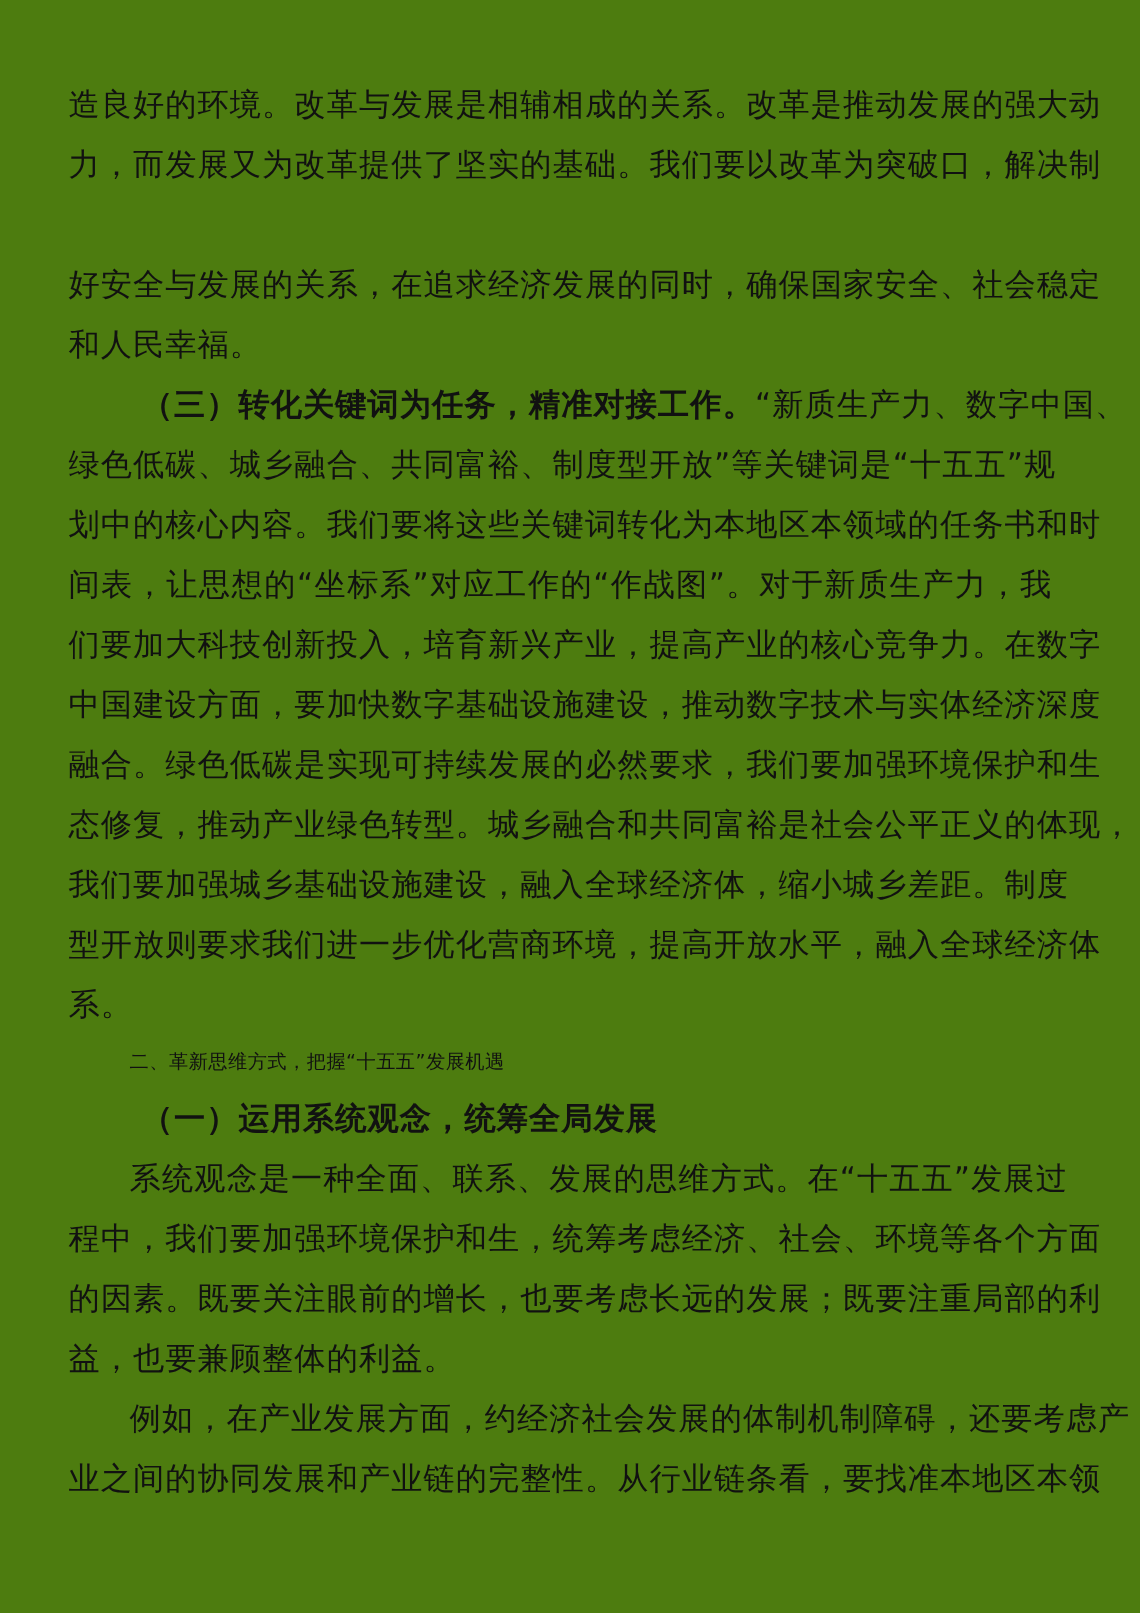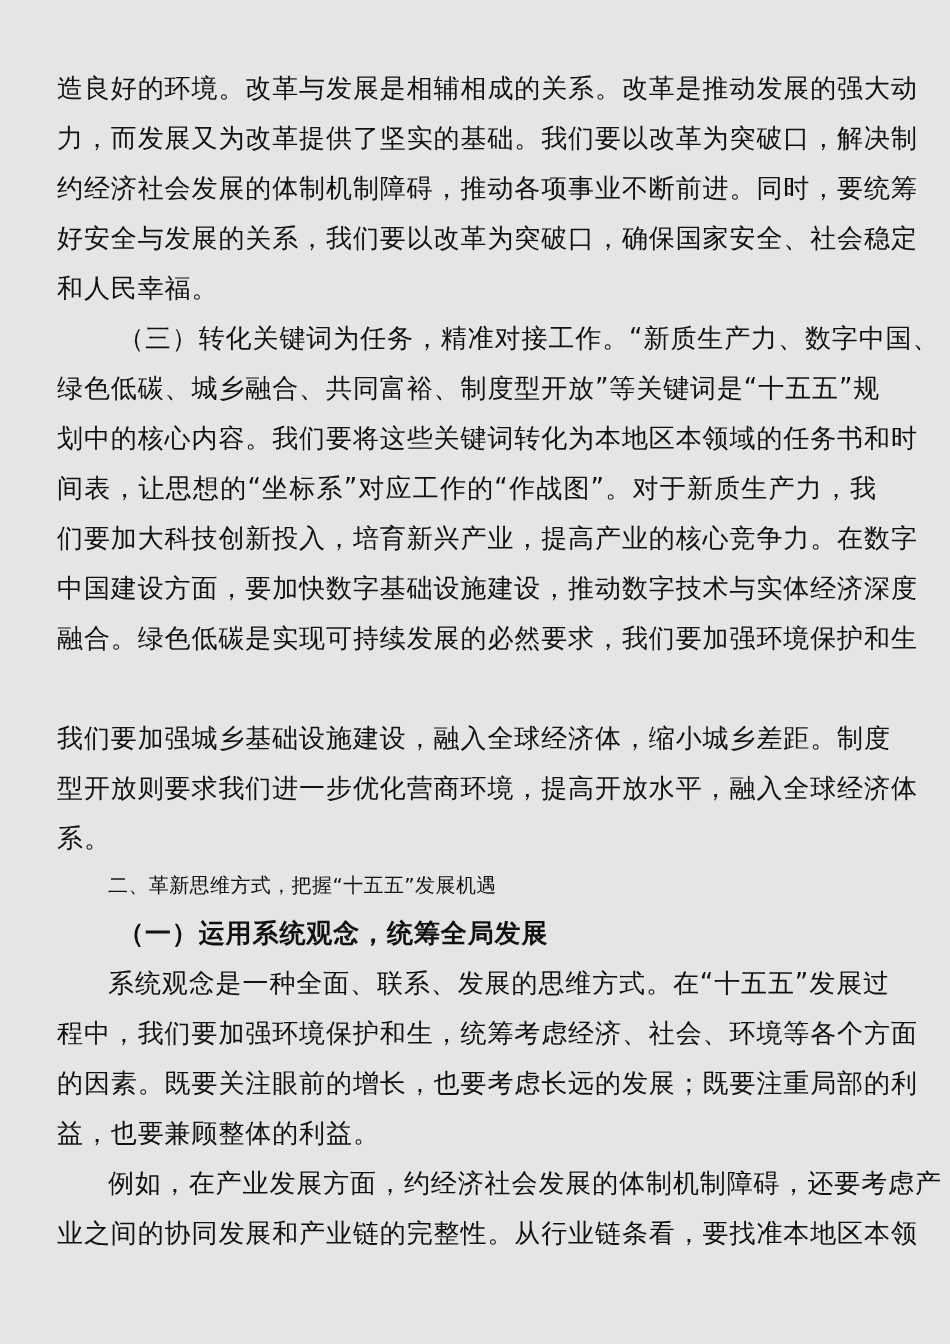--- a/index.html
+++ b/index.html
@@ -1,49 +1,49 @@
 <!DOCTYPE html>
 <html><head>
 <meta charset="utf-8">
 <style>
   html, body { margin: 0; padding: 0; background: #ffffff; }
   body { width: 950px; height: 1344px; position: relative; overflow: hidden;
          font-family: "DejaVu Sans", "Liberation Sans", sans-serif; color: #111111; }
-  .page { position: absolute; left: 0; top: 0; width: 950px; height: 1344px; background: #e5e5e5; }
+  .page { position: absolute; left: 0; top: 0; width: 950px; height: 1344px; background: #4d7c0f; }
   .line { position: absolute; left: 57px; width: 820px; height: 36px; line-height: 36px;
           font-size: 26px; white-space: nowrap; letter-spacing: 0.9px; text-align: justify;
           text-align-last: justify; }
   .line.last { text-align-last: left; }
   .indent { left: 108px; width: 769px; }
   .bold-indent { left: 118px; }
   .bold { font-weight: bold; }
-  .heading2 { font-size: 20px; letter-spacing: 0.4px; text-align-last: left; }
+  .heading2 { font-size: 16px; letter-spacing: 0.4px; text-align-last: left; }
   .heading3 { text-align-last: left; }
-  .inline-bold { font-weight: normal; }
+  .inline-bold { font-weight: bold; }
 </style>
 </head>
 <body>
 
 <div class="page">
 
   <div class="line" style="top:70px">造良好的环境。改革与发展是相辅相成的关系。改革是推动发展的强大动</div>
   <div class="line" style="top:120px">力，而发展又为改革提供了坚实的基础。我们要以改革为突破口，解决制</div>
-  <div class="line" style="top:170px">约经济社会发展的体制机制障碍，推动各项事业不断前进。同时，要统筹</div>
-  <div class="line" style="top:220px">好安全与发展的关系，我们要以改革为突破口，确保国家安全、社会稳定</div>
+  <div class="line" style="top:220px">好安全与发展的关系，在追求经济发展的同时，确保国家安全、社会稳定</div>
   <div class="line last" style="top:270px">和人民幸福。</div>
 
   <div class="line bold-indent last" style="top:320px; width:760px;">
     <span class="inline-bold">（三）转化关键词为任务，精准对接工作。</span><span>“新质生产力、数字中国、</span>
   </div>
   <div class="line" style="top:370px">绿色低碳、城乡融合、共同富裕、制度型开放”等关键词是“十五五”规</div>
   <div class="line" style="top:420px">划中的核心内容。我们要将这些关键词转化为本地区本领域的任务书和时</div>
   <div class="line" style="top:470px">间表，让思想的“坐标系”对应工作的“作战图”。对于新质生产力，我</div>
   <div class="line" style="top:520px">们要加大科技创新投入，培育新兴产业，提高产业的核心竞争力。在数字</div>
   <div class="line" style="top:570px">中国建设方面，要加快数字基础设施建设，推动数字技术与实体经济深度</div>
   <div class="line" style="top:620px">融合。绿色低碳是实现可持续发展的必然要求，我们要加强环境保护和生</div>
+  <div class="line" style="top:670px; width:836px;">态修复，推动产业绿色转型。城乡融合和共同富裕是社会公平正义的体现，</div>
   <div class="line" style="top:720px">我们要加强城乡基础设施建设，融入全球经济体，缩小城乡差距。制度</div>
   <div class="line" style="top:770px">型开放则要求我们进一步优化营商环境，提高开放水平，融入全球经济体</div>
   <div class="line last" style="top:820px">系。</div>
 
   <div class="line indent heading2" style="top:867px">二、革新思维方式，把握“十五五”发展机遇</div>
 
   <div class="line bold-indent bold heading3" style="top:915px">（一）运用系统观念，统筹全局发展</div>
 
   <div class="line indent" style="top:965px">系统观念是一种全面、联系、发展的思维方式。在“十五五”发展过</div>
   <div class="line" style="top:1015px">程中，我们要加强环境保护和生，统筹考虑经济、社会、环境等各个方面</div>

